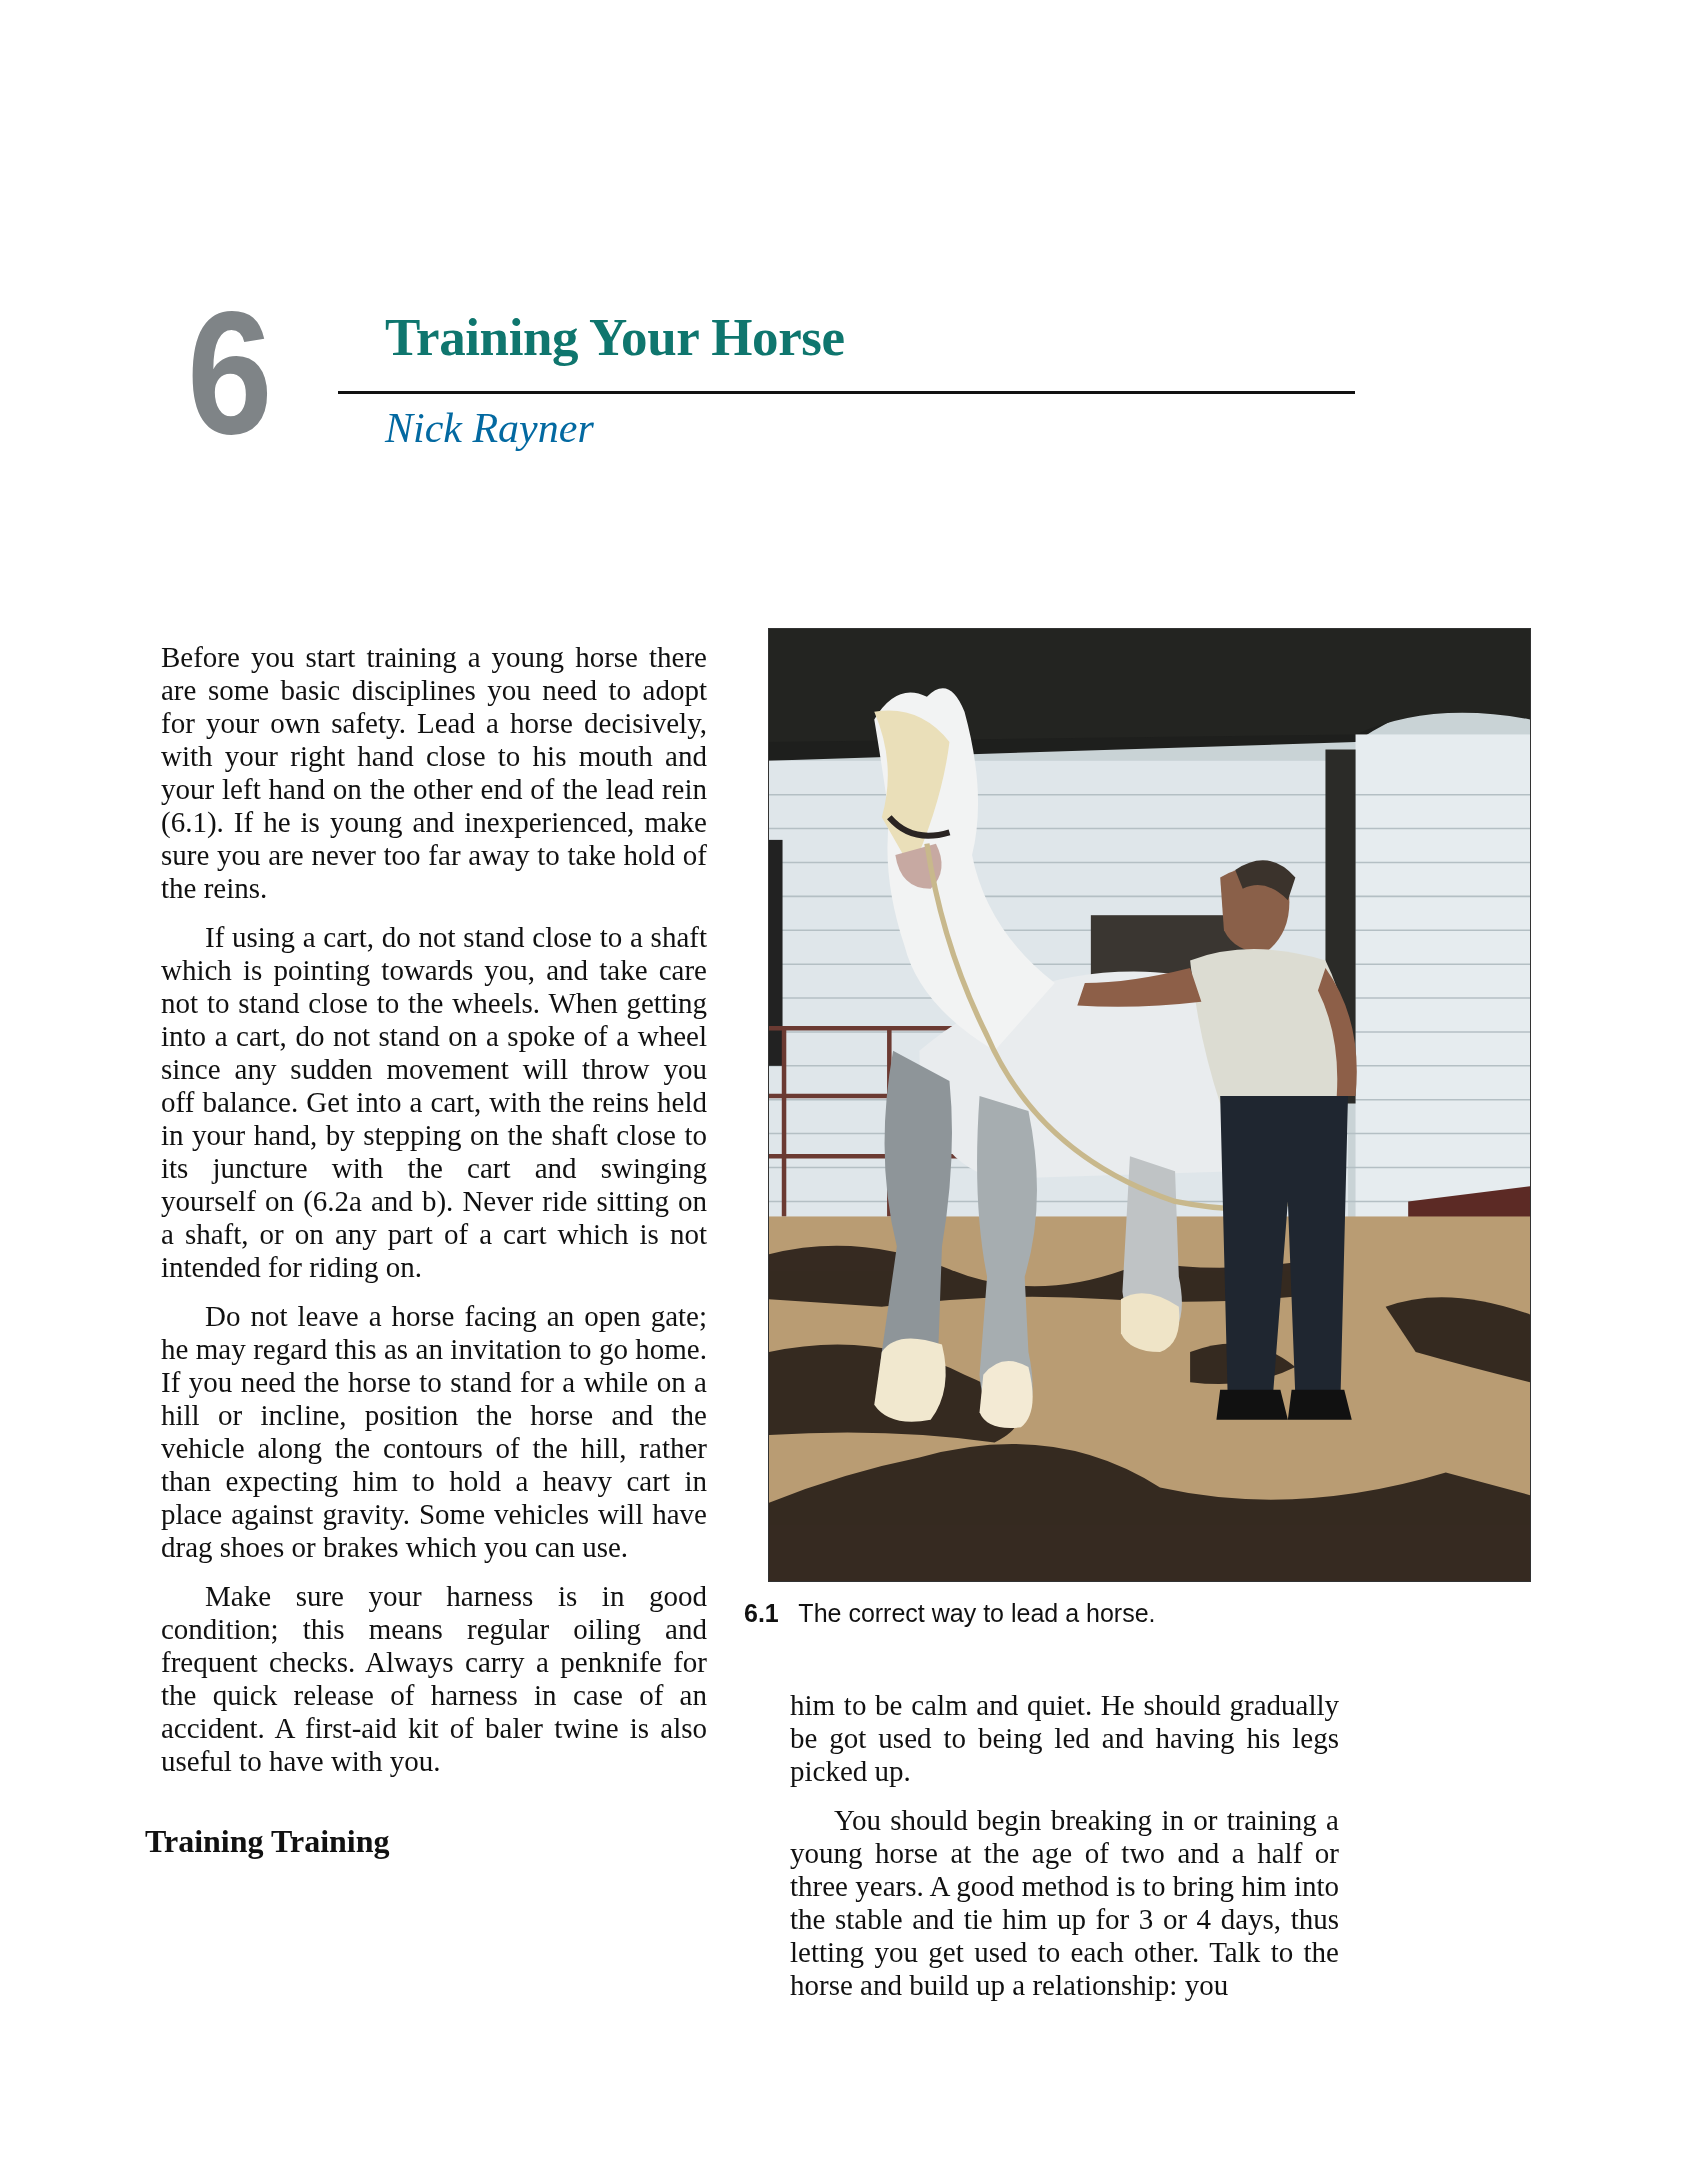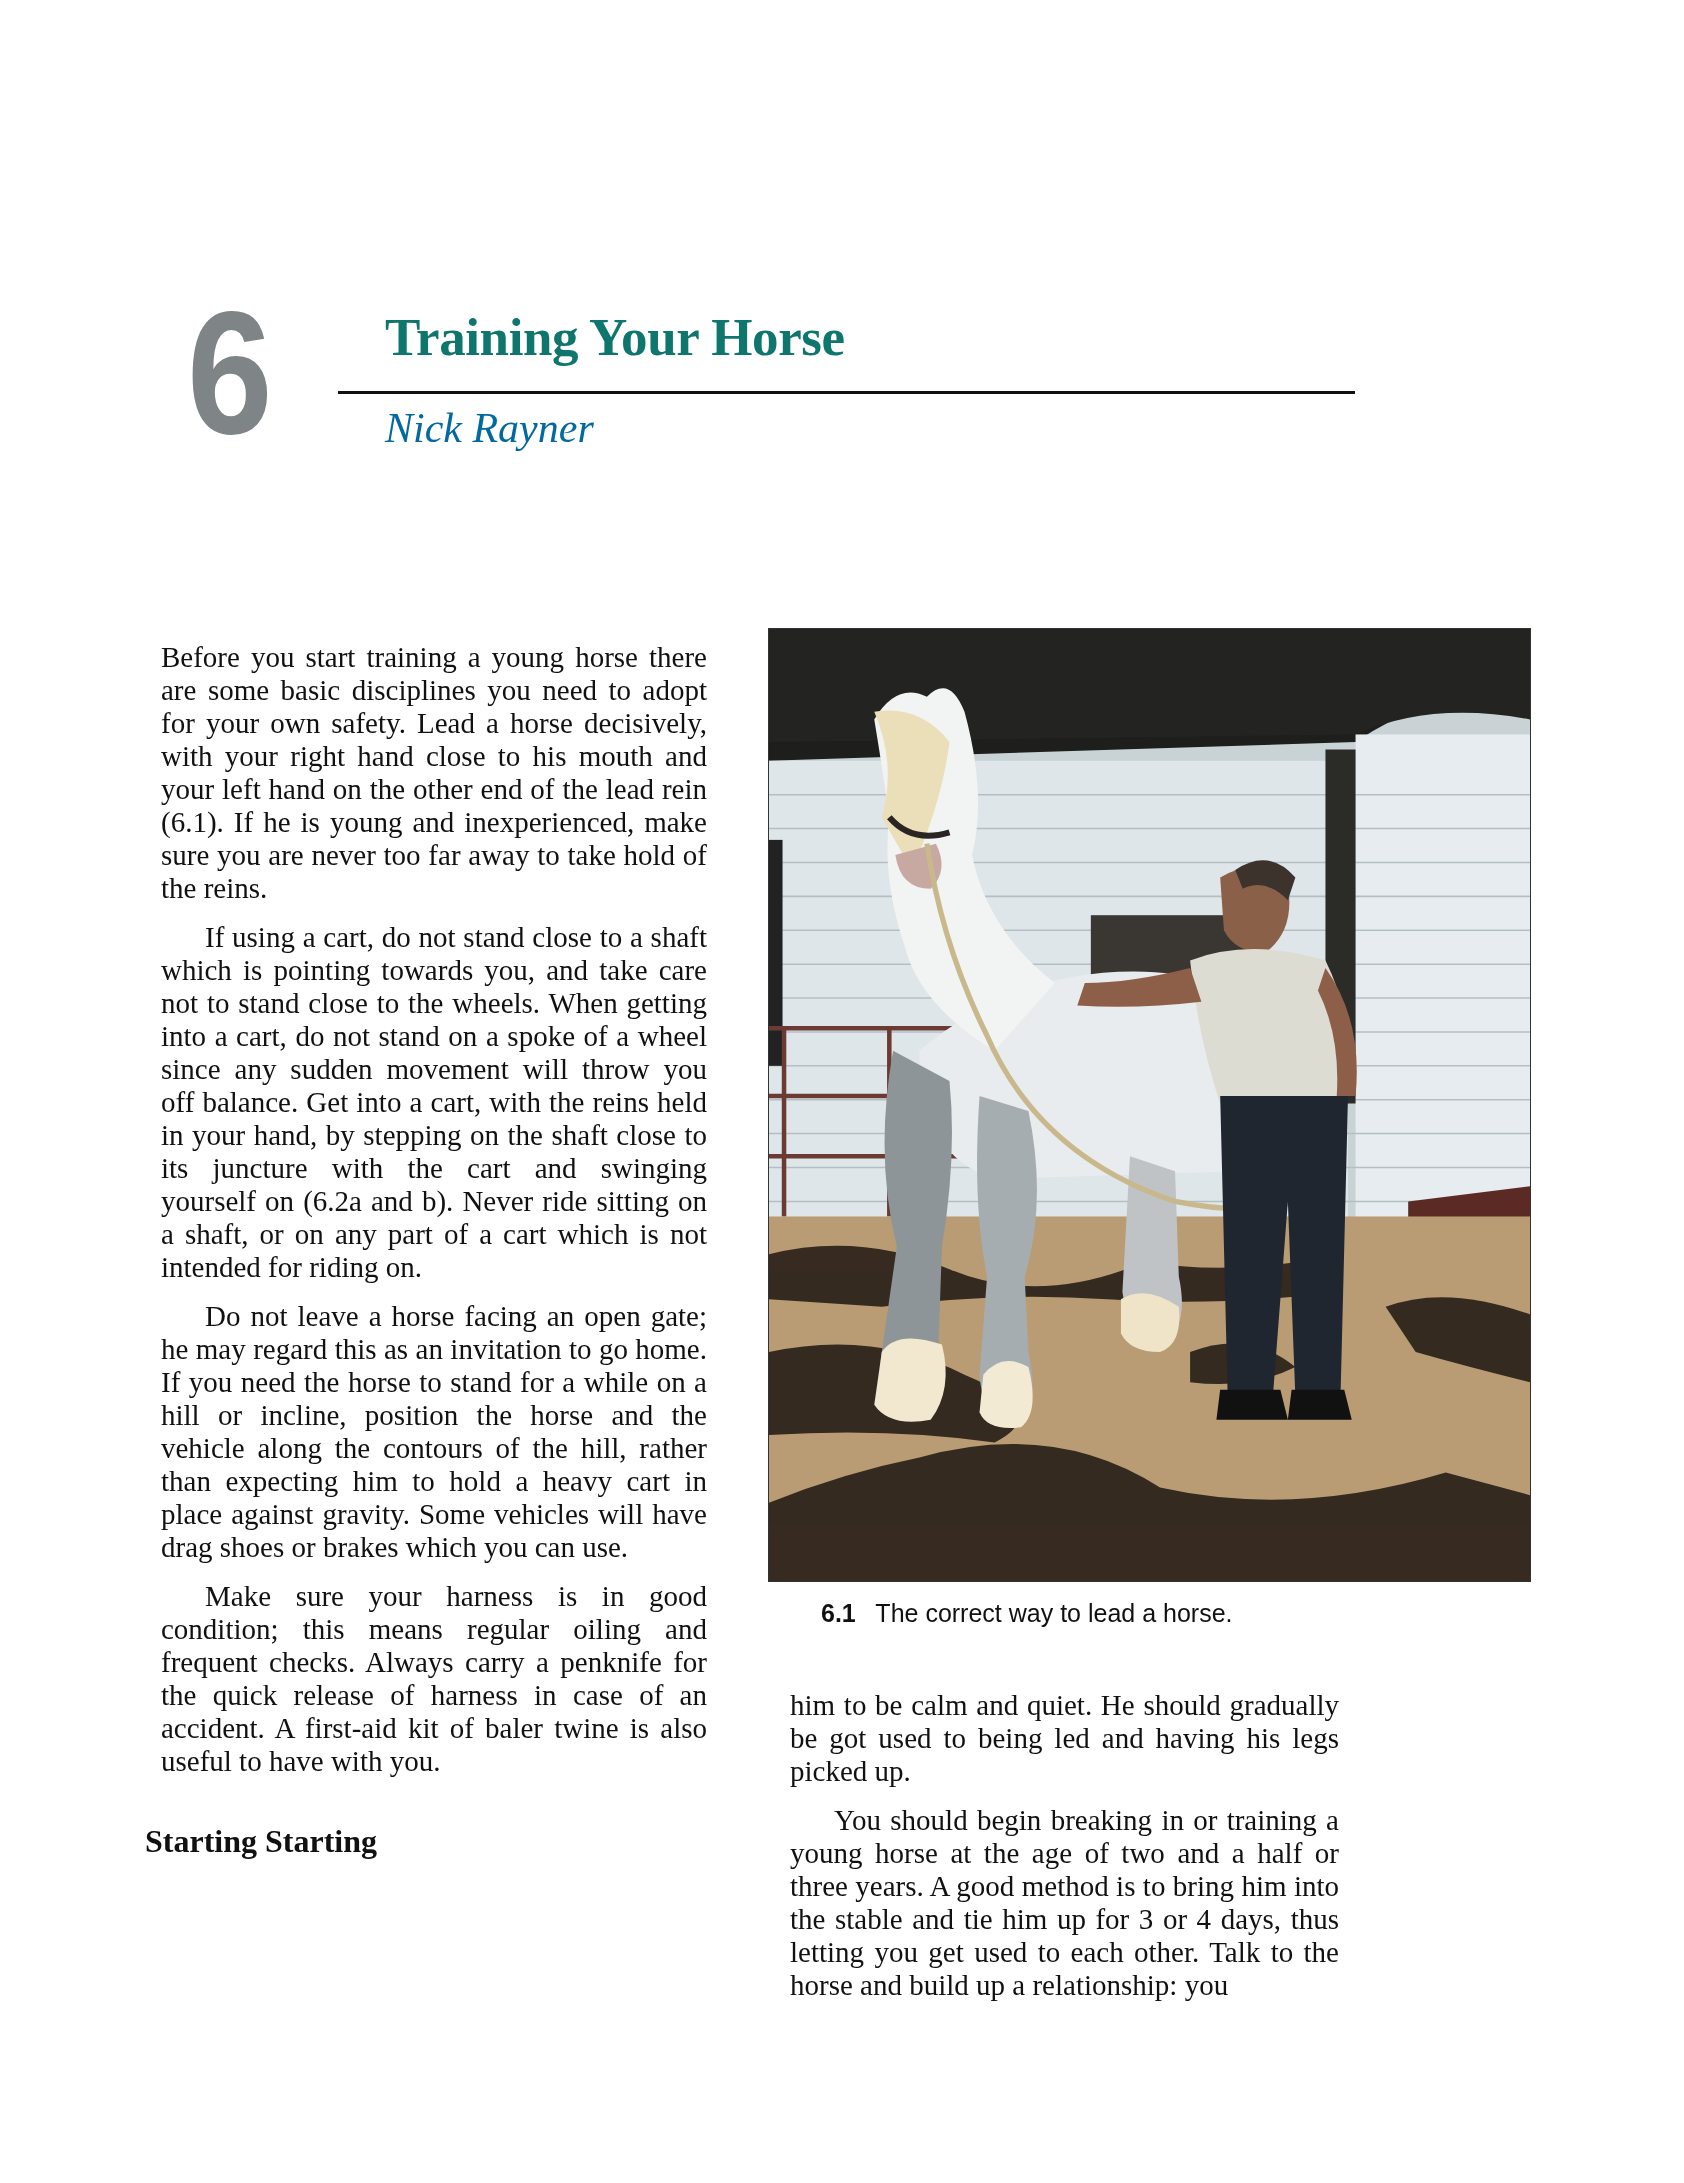--- a/index.html
+++ b/index.html
@@ -103,21 +103,21 @@
       box-sizing: border-box;
       background: #2a2620;
     }
     .figure svg {
       display: block;
       width: 100%;
       height: 100%;
     }
     .caption {
       position: absolute;
-      left: 821px;
+      left: 744px;
       top: 1598px;
       font-family: "Liberation Sans", "DejaVu Sans", sans-serif;
       font-size: 25px;
       line-height: 30px;
       color: #111;
       white-space: nowrap;
     }
     .caption .fig-num {
       font-weight: 700;
       margin-right: 19.6px;
@@ -129,21 +129,21 @@
 <div class="chapter-number">6</div>
 <div class="chapter-title">Training Your Horse</div>
 <div class="title-rule"></div>
 <div class="chapter-author">Nick Rayner</div>
 
 <div class="column col-left">
   <p class="para">Before you start training a young horse there are some basic disciplines you need to adopt for your own safety. Lead a horse decisively, with your right hand close to his mouth and your left hand on the other end of the lead rein (6.1). If he is young and inexperienced, make sure you are never too far away to take hold of the reins.</p>
   <p class="para indent">If using a cart, do not stand close to a shaft which is pointing towards you, and take care not to stand close to the wheels. When getting into a cart, do not stand on a spoke of a wheel since any sudden move­ment will throw you off balance. Get into a cart, with the reins held in your hand, by stepping on the shaft close to its juncture with the cart and swinging yourself on (6.2a and b). Never ride sitting on a shaft, or on any part of a cart which is not intended for riding on.</p>
   <p class="para indent">Do not leave a horse facing an open gate; he may regard this as an invitation to go home. If you need the horse to stand for a while on a hill or incline, position the horse and the vehicle along the contours of the hill, rather than expecting him to hold a heavy cart in place against gravity. Some vehicles will have drag shoes or brakes which you can use.</p>
   <p class="para indent">Make sure your harness is in good condition; this means regular oiling and frequent checks. Always carry a penknife for the quick release of harness in case of an accident. A first-aid kit of baler twine is also useful to have with you.</p>
-  <h2 class="section-heading spaced">Starting Starting</h2>
+  <h2 class="section-heading spaced">Training Training</h2>
 </div>
 
 <div class="figure" role="img" aria-label="A man in a light shirt and dark trousers leading a white heavy horse by a rope lead rein in front of a whitewashed brick stable">
   <svg viewBox="0 0 1012 1264" preserveAspectRatio="none">
 
     <rect x="0" y="0" width="1012" height="1264" fill="#c9d3d6"></rect>
 
     <path d="M0 0 H1012 V90 Q900 70 780 150 L0 175 Z" fill="#1e1f1d"></path>
     <path d="M0 150 L780 140 Q880 95 1012 120 V0 H0 Z" fill="#232421"></path>
 

